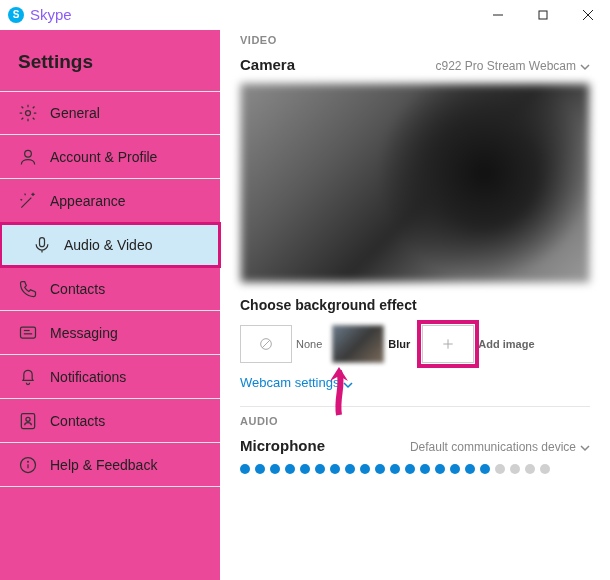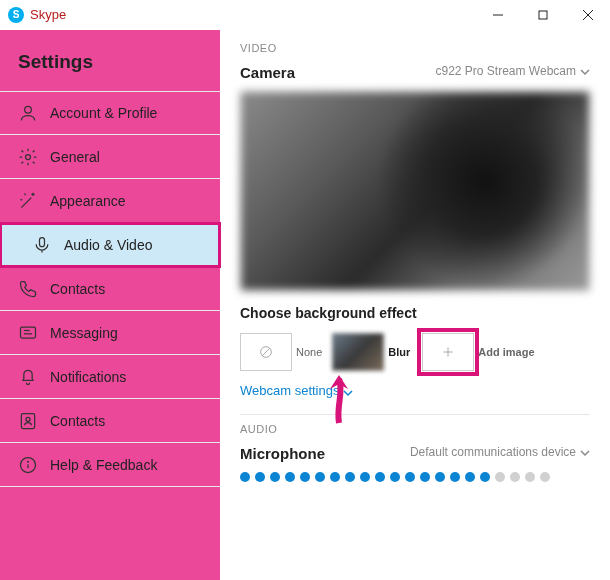--- a/index.html
+++ b/index.html
@@ -9,43 +9,43 @@
   .titlebar {
     height: 30px; display: flex; align-items: center; justify-content: space-between;
     padding: 0 0 0 8px; background: #fff; border-bottom: 1px solid #fff;
   }
   .titlebar-left { display: flex; align-items: center; gap: 6px; }
   .skype-logo {
     width: 16px; height: 16px; border-radius: 50%; background: #00aff0;
     display: flex; align-items: center; justify-content: center; color: #fff;
     font-weight: bold; font-size: 10px;
   }
-  .titlebar-title { font-size: 13px; color: #b91c1c; }
+  .titlebar-title { font-size: 15px; color: #8b5cf6; }
   .win-controls { display: flex; }
   .win-btn { width: 45px; height: 30px; display: flex; align-items: center; justify-content: center; font-size: 11px; color: #222; }
   .win-btn svg { width: 10px; height: 10px; stroke: #222; stroke-width: 1; fill: none; }
 
   
   .app { display: flex; height: calc(100% - 30px); }
   .sidebar { width: 220px; background: #ec4899; padding-top: 7px; }
   .settings-heading { font-size: 19px; font-weight: 700; color: #222; padding: 14px 18px 18px; }
   .side-item {
     display: flex; align-items: center; gap: 12px; padding: 0 18px;
     height: 44px; font-size: 14px; color: #222; border-bottom: 1px solid #e6e6e6; cursor: pointer;
   }
   .side-item:first-of-type { border-top: 1px solid #e6e6e6; }
   .side-item.selected { background: #cde8f6; }
   .side-item.highlighted { outline: 3px solid #d8137a; outline-offset: -2px; padding-left: 32px; }
   .side-icon { width: 20px; height: 20px; flex-shrink: 0; display: flex; align-items: center; justify-content: center; }
   .side-icon svg { width: 20px; height: 20px; stroke: #333; stroke-width: 1.5; fill: none; }
 
   
   .content { flex: 1; padding: 4px 20px 0 20px; overflow: hidden; }
-  .section-label { font-size: 11px; font-weight: 400; letter-spacing: 0.5px; color: #8a8a8a; margin-top: 8px; margin-bottom: 10px; }
-  .row { display: flex; justify-content: space-between; align-items: flex-start; margin-bottom: 10px; }
+  .section-label { font-size: 11px; font-weight: 700; letter-spacing: 0.5px; color: #8a8a8a; margin-top: 0; margin-bottom: 10px; }
+  .row { display: flex; justify-content: space-between; align-items: flex-end; margin-bottom: 10px; }
   .row-label { font-size: 15px; font-weight: 600; color: #222; }
   .row-value { font-size: 12px; color: #888; display: flex; align-items: center; gap: 4px; }
   .chev { width: 10px; height: 10px; }
   .chev svg { width: 10px; height: 10px; stroke: #888; stroke-width: 1.5; fill: none; }
 
   .preview {
     width: 100%; height: 200px; border: 1px solid #ccc; position: relative; overflow: hidden;
     background:
       radial-gradient(circle at 70% 45%, #111 0%, #222 20%, rgba(0,0,0,0) 40%),
       linear-gradient(135deg, #8a8a8a 0%, #5a5a5a 30%, #2a2a2a 55%, #6a6a6a 75%, #9a9a9a 100%);
@@ -113,34 +113,34 @@
   </div>
 </div>
 
 <div class="app">
   <div class="sidebar">
     <div class="settings-heading">Settings</div>
     <div id="sidebar-list">
         <div class="side-item">
           <span class="side-icon">
             <svg viewBox="0 0 24 24">
+              <circle cx="12" cy="12" r="3"></circle>
+              <path d="M12 2v3M12 19v3M4.2 4.2l2.1 2.1M17.7 17.7l2.1 2.1M2 12h3M19 12h3M4.2 19.8l2.1-2.1M17.7 6.3l2.1-2.1"></path>
+            </svg>
+          </span>
+          <span>General</span>
+        </div>
+        <div class="side-item">
+          <span class="side-icon">
+            <svg viewBox="0 0 24 24">
               <circle cx="12" cy="8" r="4"></circle>
               <path d="M4 21c0-4 4-6 8-6s8 2 8 6"></path>
             </svg>
           </span>
           <span>Account &amp; Profile</span>
-        </div>
-        <div class="side-item">
-          <span class="side-icon">
-            <svg viewBox="0 0 24 24">
-              <circle cx="12" cy="12" r="3"></circle>
-              <path d="M12 2v3M12 19v3M4.2 4.2l2.1 2.1M17.7 17.7l2.1 2.1M2 12h3M19 12h3M4.2 19.8l2.1-2.1M17.7 6.3l2.1-2.1"></path>
-            </svg>
-          </span>
-          <span>General</span>
         </div>
         <div class="side-item">
           <span class="side-icon">
             <svg viewBox="0 0 24 24">
               <path d="M4 20L16 8"></path>
               <path d="M18 2v4M16 4h4M8 3l1 2M3 10l2 1"></path>
             </svg>
           </span>
           <span>Appearance</span>
         </div>

